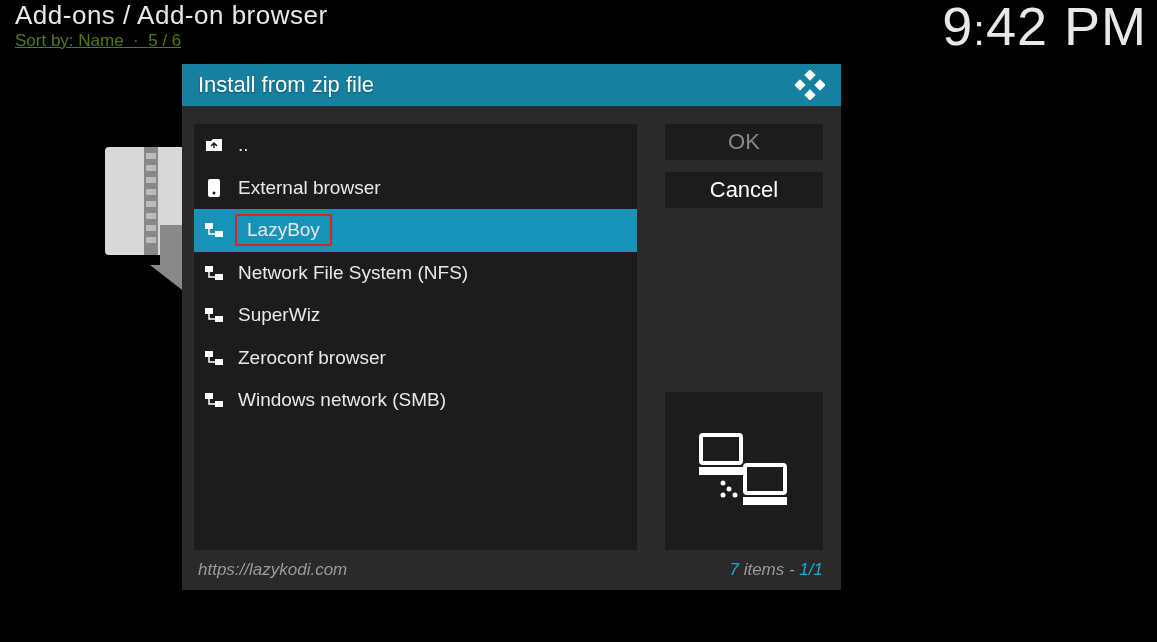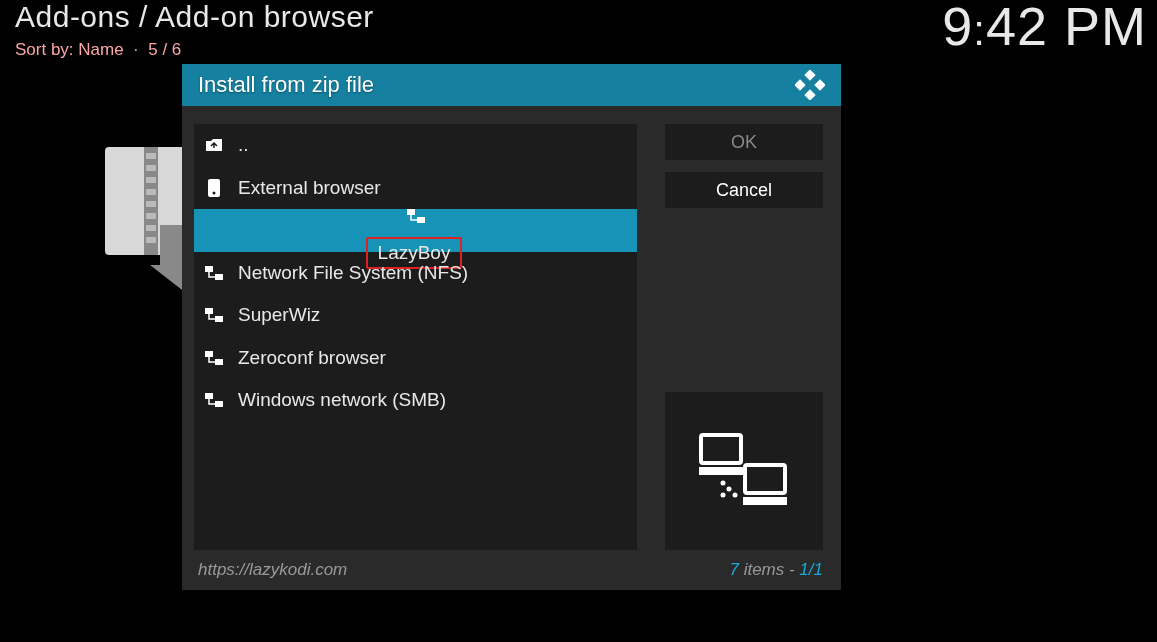--- a/index.html
+++ b/index.html
@@ -16,29 +16,30 @@
     position: absolute;
     top: 0; left: 0; right: 0;
     height: 70px;
   }
   .header {
     position: absolute;
     top: 0; left: 15px;
     z-index: 1;
   }
   .breadcrumb {
-    font-size: 30px;
+    font-size: 26px;
     font-weight: 300;
     color: #e8e8e8;
     letter-spacing: 0.5px;
   }
   .sortline {
     font-size: 17px;
-    color: #fca5a5;
-    margin-top: 6px;
+    color: #4d7c0f;
+    margin-top: 0px;
+    text-decoration: underline;
   }
   .clock {
     position: absolute;
     top: -5px;
     right: 10px;
     font-size: 54px;
     font-weight: 300;
     color: #e8e8e8;
     letter-spacing: 1px;
   }
@@ -84,21 +85,20 @@
     display: flex;
     align-items: center;
     padding: 0 10px;
     gap: 14px;
     font-size: 19px;
     color: #e8e8e8;
     cursor: pointer;
   }
   .file-row.sel {
     background: #1793b8;
-    flex-direction: column;
   }
   .highlight-box {
     border: 2.5px solid #d22;
     border-radius: 2px;
     padding: 3px 10px;
     margin-left: -3px;
   }
   .icon-slot {
     width: 20px;
     display: flex;
@@ -109,21 +109,21 @@
     display: flex;
     flex-direction: column;
     gap: 12px;
   }
   .btn {
     height: 36px;
     background: #1c1c1c;
     display: flex;
     align-items: center;
     justify-content: center;
-    font-size: 18px;
+    font-size: 22px;
     color: #fff;
     cursor: pointer;
   }
   .btn.disabled { color: #888; }
   .thumb {
     margin-top: auto;
     height: 158px;
     background: #1c1c1c;
     display: flex;
     align-items: center;

